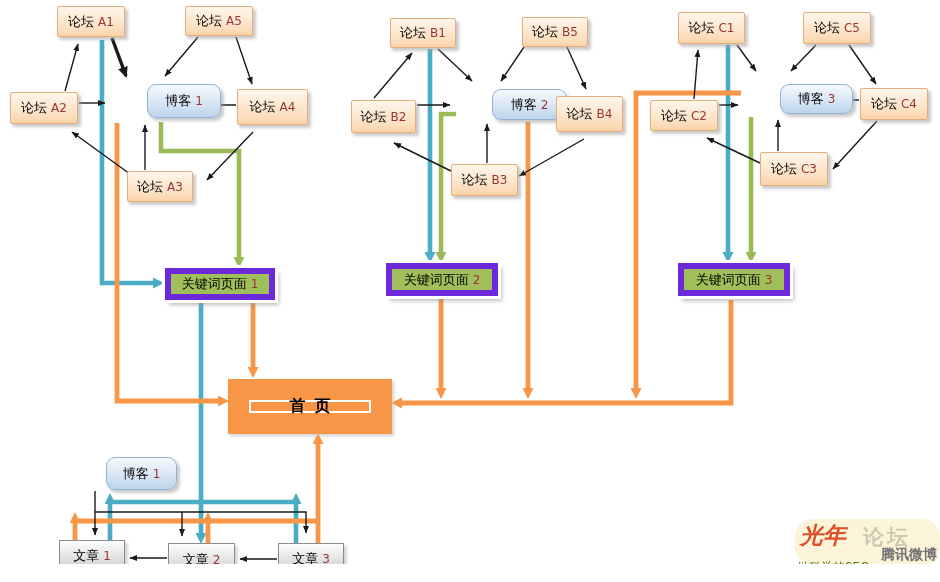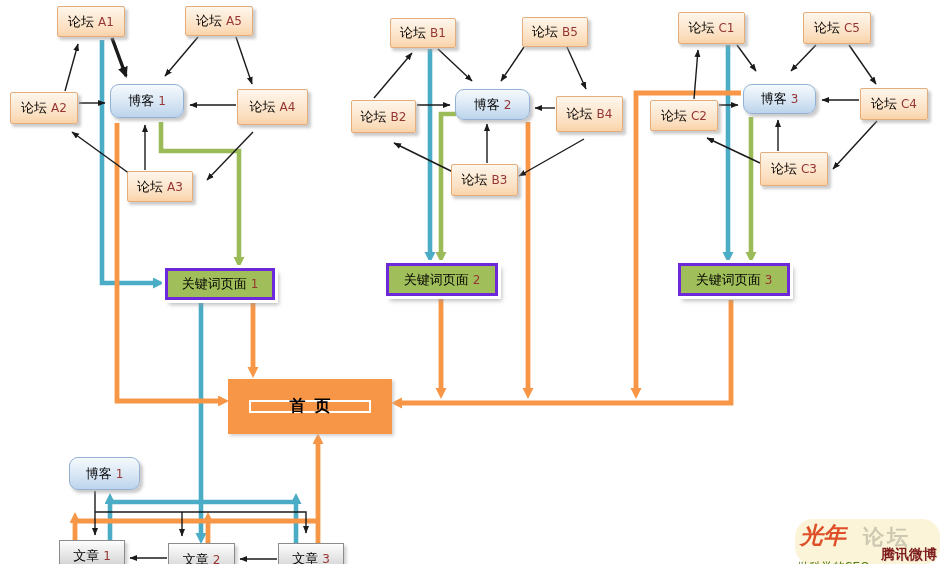--- a/index.html
+++ b/index.html
@@ -7,37 +7,37 @@
          font-family:"DejaVu Sans","Liberation Sans",sans-serif;}
   .wires{position:absolute;left:0;top:0;z-index:1;}
   .node{position:absolute;z-index:2;display:flex;align-items:center;justify-content:center;
         font-size:13px;color:#000;white-space:nowrap;box-sizing:border-box;}
   .sfx{color:#963634;margin-left:4px;font-size:12px;}
   .forum{background:linear-gradient(180deg,#FEF6EC 0%,#FBDDBC 80%,#F9D2A7 100%);
          border:1px solid #E5AC7C;border-radius:2px;
          box-shadow:2.5px 3px 3px rgba(160,160,160,.55);}
   .blog{background:linear-gradient(180deg,#F5FAFD 0%,#D8E6F4 55%,#BCD4EC 100%);
         border:1.5px solid #93B1D5;border-radius:9px;
-        box-shadow:2.5px 3px 3px rgba(160,160,160,.55);}
-  .keyword{background:#A0BE59;border:3px solid #6d28d9;
+        box-shadow:2.5px 3px 3px rgba(160,160,160,.55);margin-left:37px;}
+  .keyword{background:#A0BE59;border:6px solid #6d28d9;
            box-shadow:0 0 0 3px #fff,4px 5px 4px rgba(150,150,150,.6);}
   .article{background:linear-gradient(180deg,#FDFDFD 0%,#DADADA 70%,#C2C2C2 100%);
            border:1px solid #8C8C8C;box-shadow:2.5px 3px 3px rgba(160,160,160,.5);align-items:center;}
   .home{background:#F79646;padding:21px;display:block;
         box-shadow:2px 2px 3px rgba(190,190,190,.7);}
   .home-inner{border:2.5px solid #fff;width:100%;height:100%;display:flex;align-items:center;
         justify-content:center;font-size:16px;font-weight:bold;letter-spacing:9px;
         padding-left:9px;box-sizing:border-box;color:#000;}
   .wm{position:absolute;left:795px;top:519px;width:145px;height:46px;background:#FCF4D8;z-index:3;border-radius:18px;}
   .wm-brand{position:absolute;left:5px;top:1px;font-size:23px;font-weight:bold;
         font-style:italic;color:#DE4F28;}
   .wm-brand2{position:absolute;left:68px;top:4px;font-size:21px;font-weight:bold;
         color:#CDC8B2;letter-spacing:3px;}
   .wm-weibo{position:absolute;right:3px;bottom:1px;font-size:14px;font-weight:bold;
-        color:#7f1d1d;text-shadow:1px 1px 0 #EDE7CF;}
+        color:#737373;text-shadow:1px 1px 0 #EDE7CF;}
   .wm-slogan{position:absolute;left:2px;bottom:-11px;font-size:12px;color:#4d7c0f;}
   .wm-url{position:absolute;left:755px;top:561px;font-size:13.5px;color:#c2410c;z-index:4;
         font-family:"Liberation Sans","DejaVu Sans",sans-serif;}
 </style>
 </head>
 <body>
 
 <div class="stage">
 
   <svg class="wires" width="940" height="582" viewBox="0 0 940 582">

